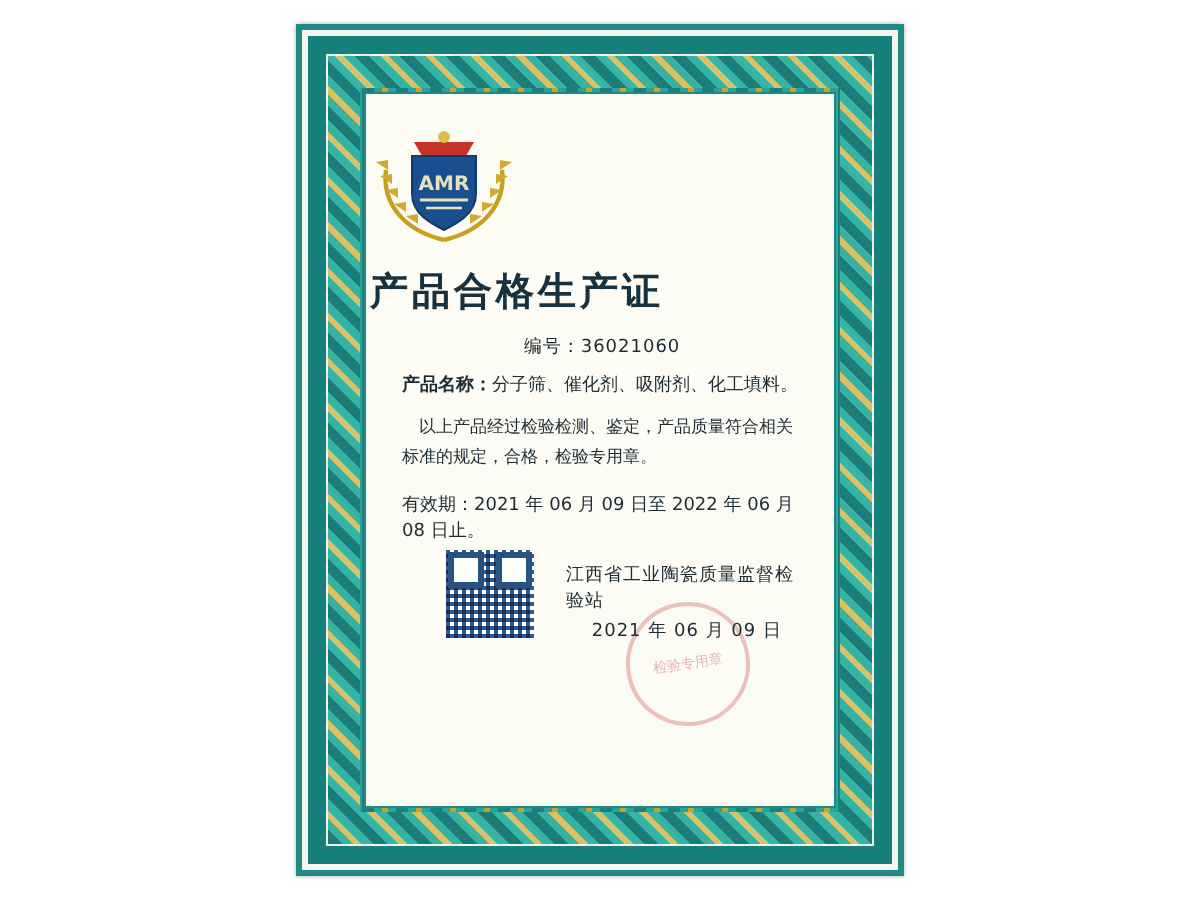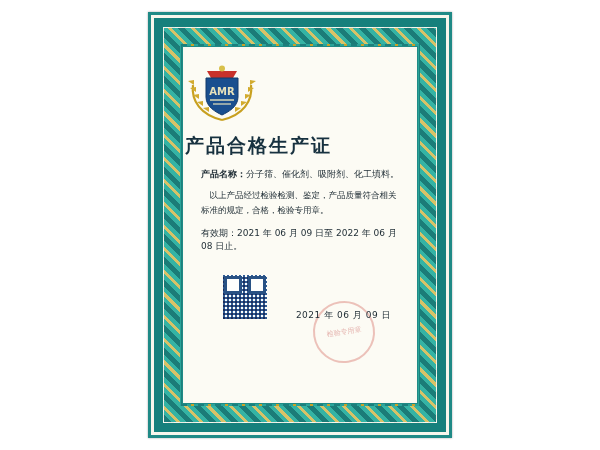--- a/index.html
+++ b/index.html
@@ -284,36 +284,40 @@
           <text x="37" y="30" font-family="DejaVu Sans, sans-serif" font-size="10" font-weight="bold" fill="#e8e2bb" text-anchor="middle">AMR</text>
           <path d="M25 35 h24" stroke="#e8e2bb" stroke-width="1.4"></path>
           <path d="M28 39 h18" stroke="#e8e2bb" stroke-width="1.2"></path>
         </svg>
       </div>
 
       <div class="title">产品合格生产证</div>
 
       <div class="lines">
 
+        <div class="row-number">
+          <span class="lbl">编号：</span><span class="val">36021060</span>
+        </div>
 
 
         <div class="line">
           <span class="lbl">产品名称：</span><span class="val">分子筛、催化剂、吸附剂、化工填料。</span>
         </div>
 
         <div class="para">以上产品经过检验检测、鉴定，产品质量符合相关标准的规定，合格，检验专用章。</div>
 
         <div class="validity">
           <span class="lbl">有效期：</span><span class="val">2021 年 06 月 09 日至 2022 年 06 月 08 日止。</span>
         </div>
 
       </div>
 
       <div class="bottom">
         <div class="qr"></div>
+        <div class="issuer">江西省工业陶瓷质量监督检验站</div>
         <div class="seal">检验专用章</div>
         <div class="date">2021 年 06 月 09 日</div>
       </div>
 
     </div>
   </div>
 
 </div>
 
 </body></html>

